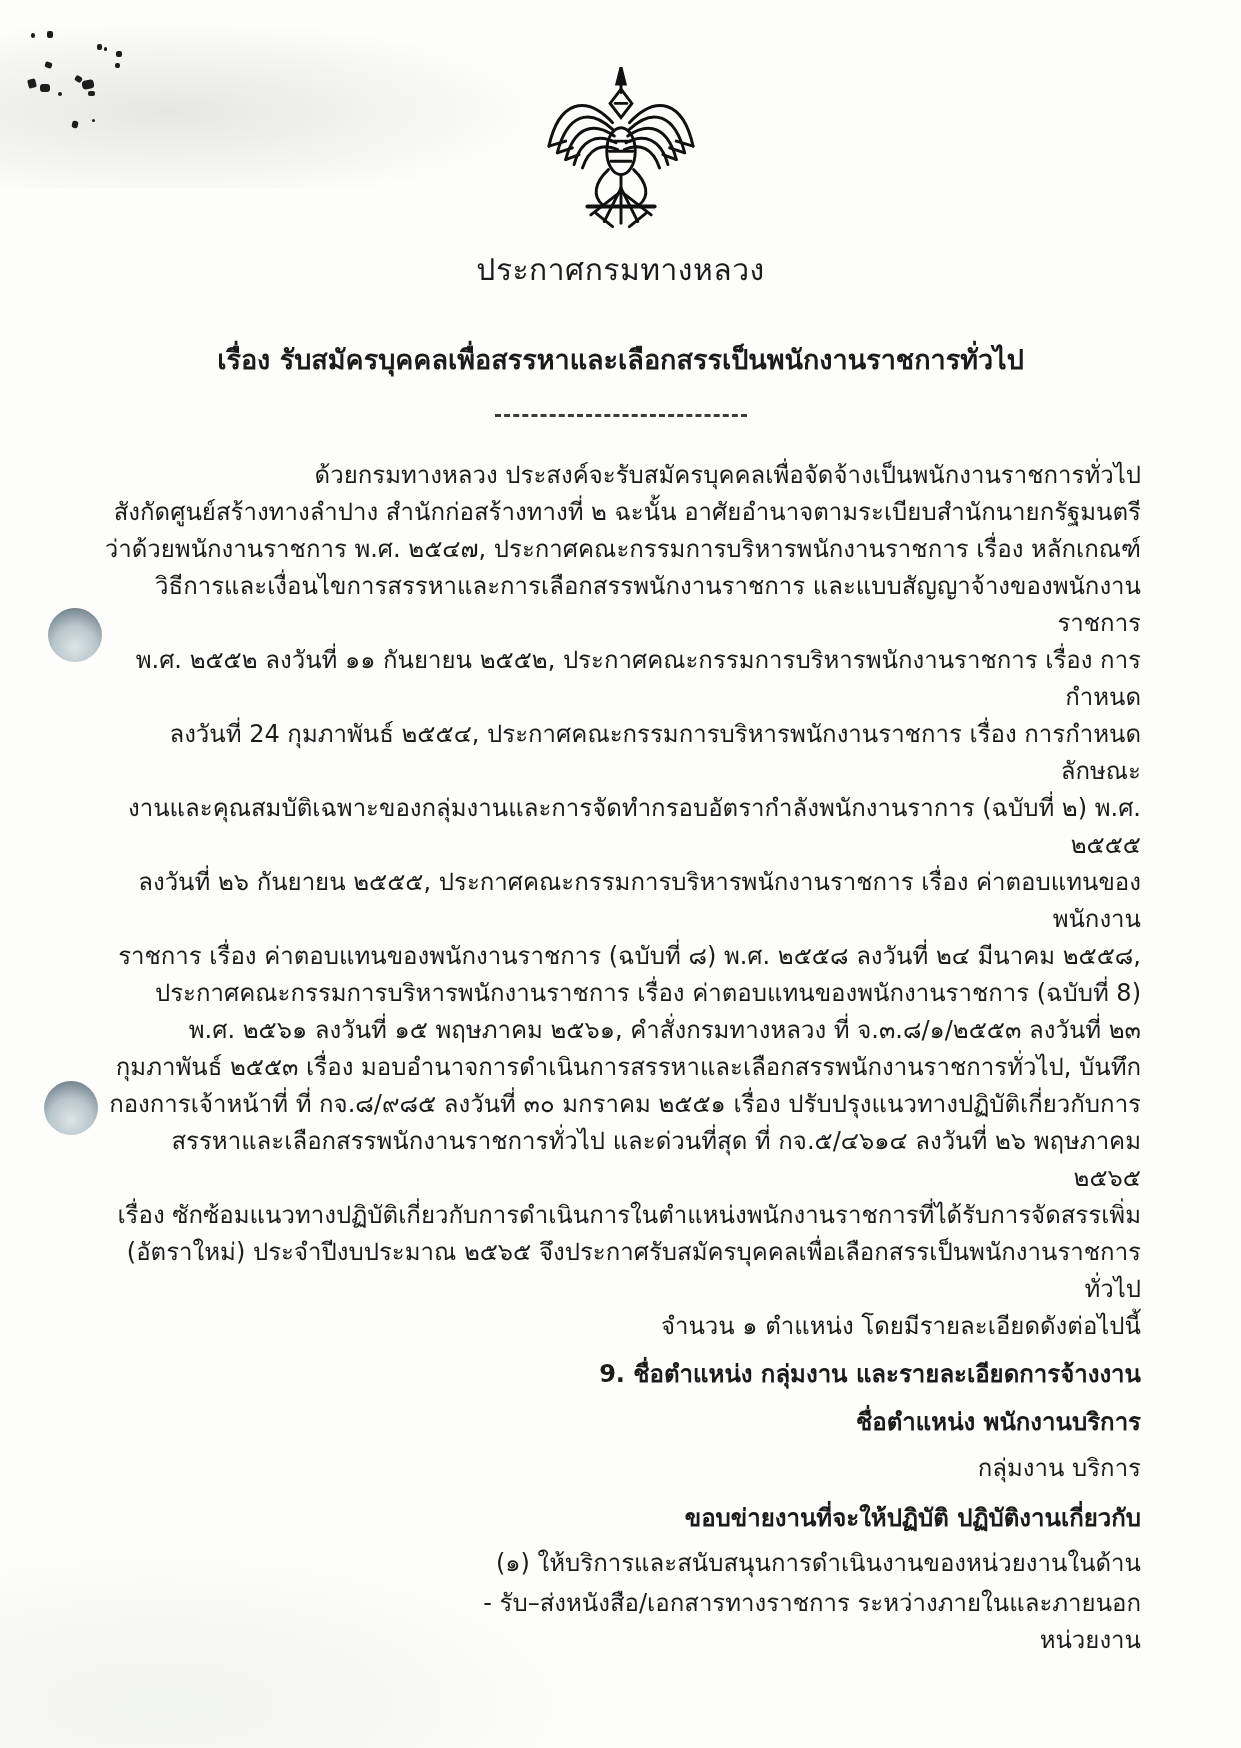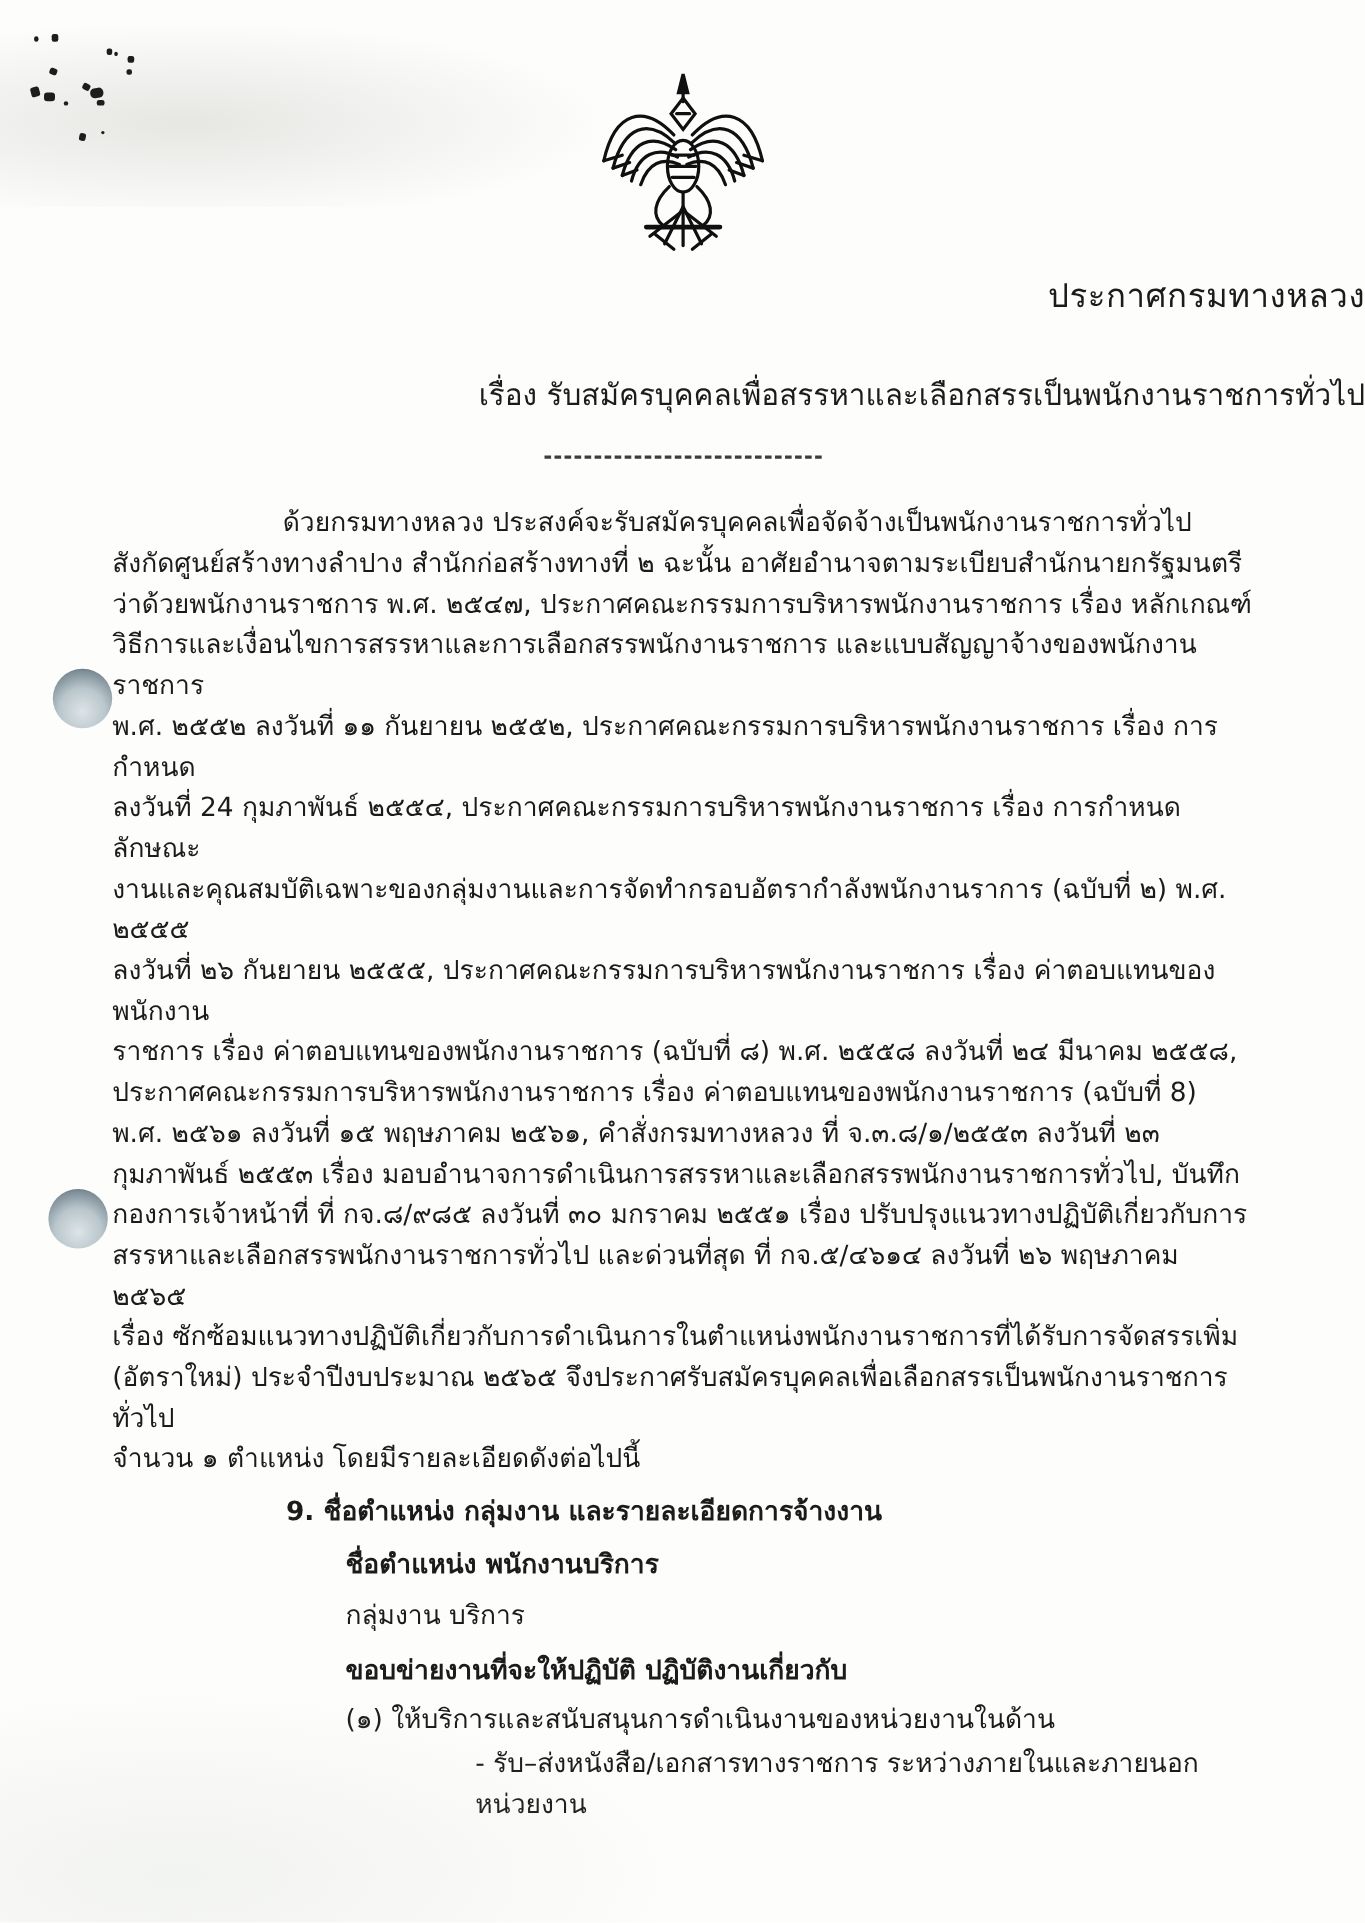--- a/index.html
+++ b/index.html
@@ -40,37 +40,37 @@
   .s14{left:92px;top:119px;width:3px;height:3px;}
   .s15{left:104px;top:47px;width:3px;height:4px;}
   
   .punch{
     position:absolute;border-radius:50%;
     background:radial-gradient(circle at 50% 72%, #dde4e7 0%, #b9c6cc 45%, #7d8d96 78%, #2f3a40 100%);
   }
   .punch-top{left:48px;top:608px;width:54px;height:54px;}
   .punch-bottom{left:44px;top:1081px;width:54px;height:54px;}
   
-  .header{position:relative;padding-top:64px;text-align:right;}
+  .header{position:relative;padding-top:64px;text-align:center;}
   .emblem{display:block;margin:0 auto;}
   .doc-title{
     margin:10px 0 0 0;font-size:30px;font-weight:400;line-height:40px;letter-spacing:.5px;
   }
   .doc-subject{
-    margin:50px 0 0 0;font-size:27px;font-weight:400;line-height:40px;
+    margin:50px 0 0 0;font-size:27px;font-weight:700;line-height:40px;
   }
   .divider{
     width:252px;margin:34px auto 0 auto;border:0;border-top:3px dashed #3c3c3c;height:0;
   }
   
   .body-text{
     margin:40px 100px 0 102px;
     font-size:24px;line-height:37px;
   }
-  .pline{margin:0;white-space:normal;}
+  .pline{margin:0;white-space:normal;text-align:right;}
   .ind-first{padding-left:155px;}
   .heading1{margin:6px 0 0 158px;font-weight:700;line-height:46px;}
   .sub-line{margin:4px 0 0 212px;line-height:42px;}
   .bold{font-weight:700;}
   .scope{margin:6px 0 0 212px;font-weight:700;line-height:46px;}
   .duty-intro{margin:0 0 0 212px;line-height:44px;}
   .bullet{margin-left:330px;}
 </style>
 </head>
 <body>

